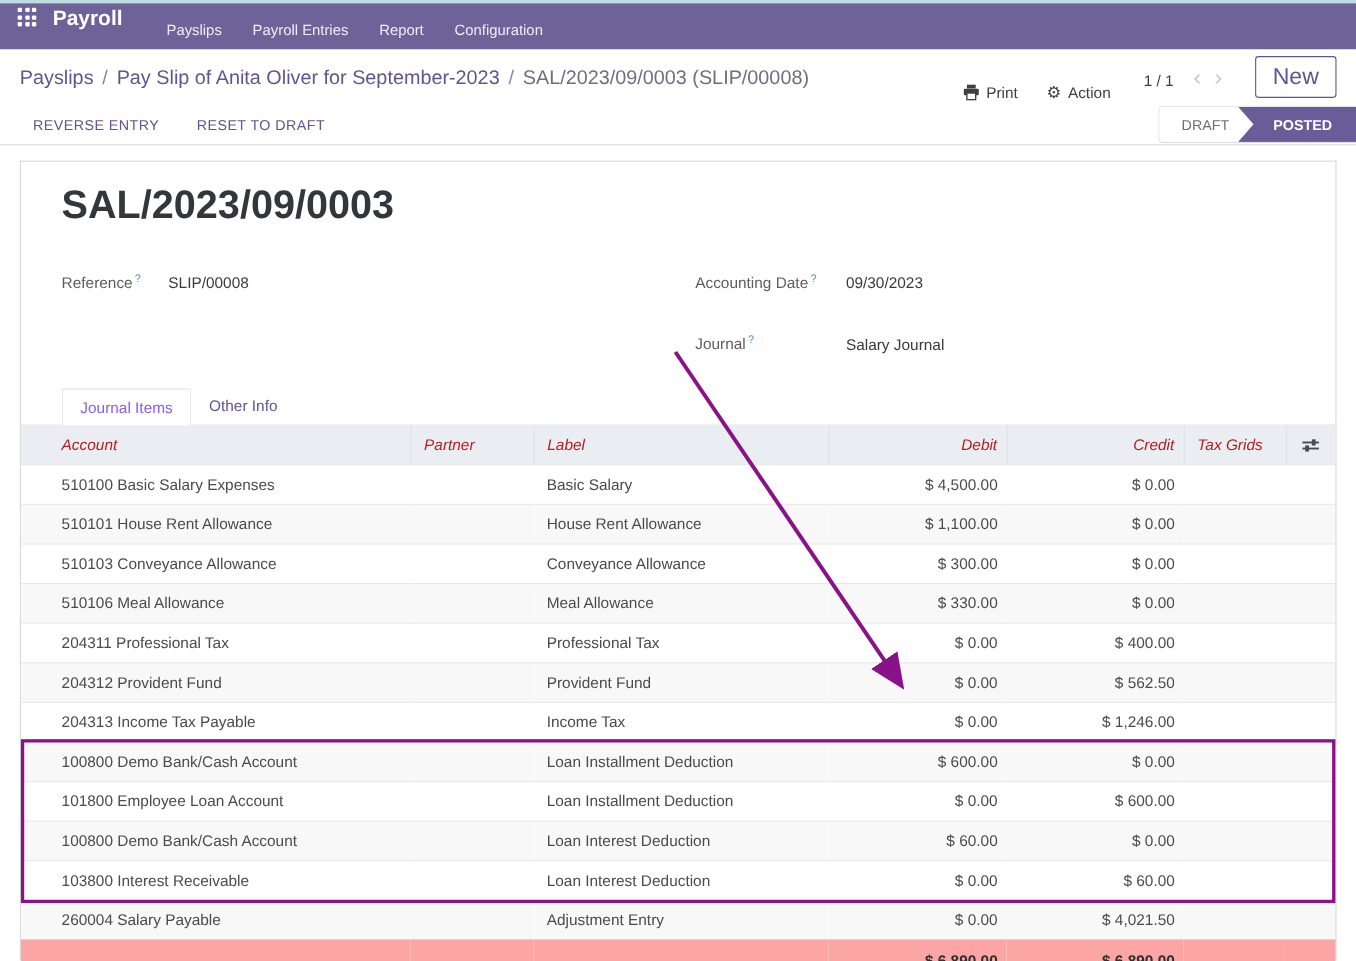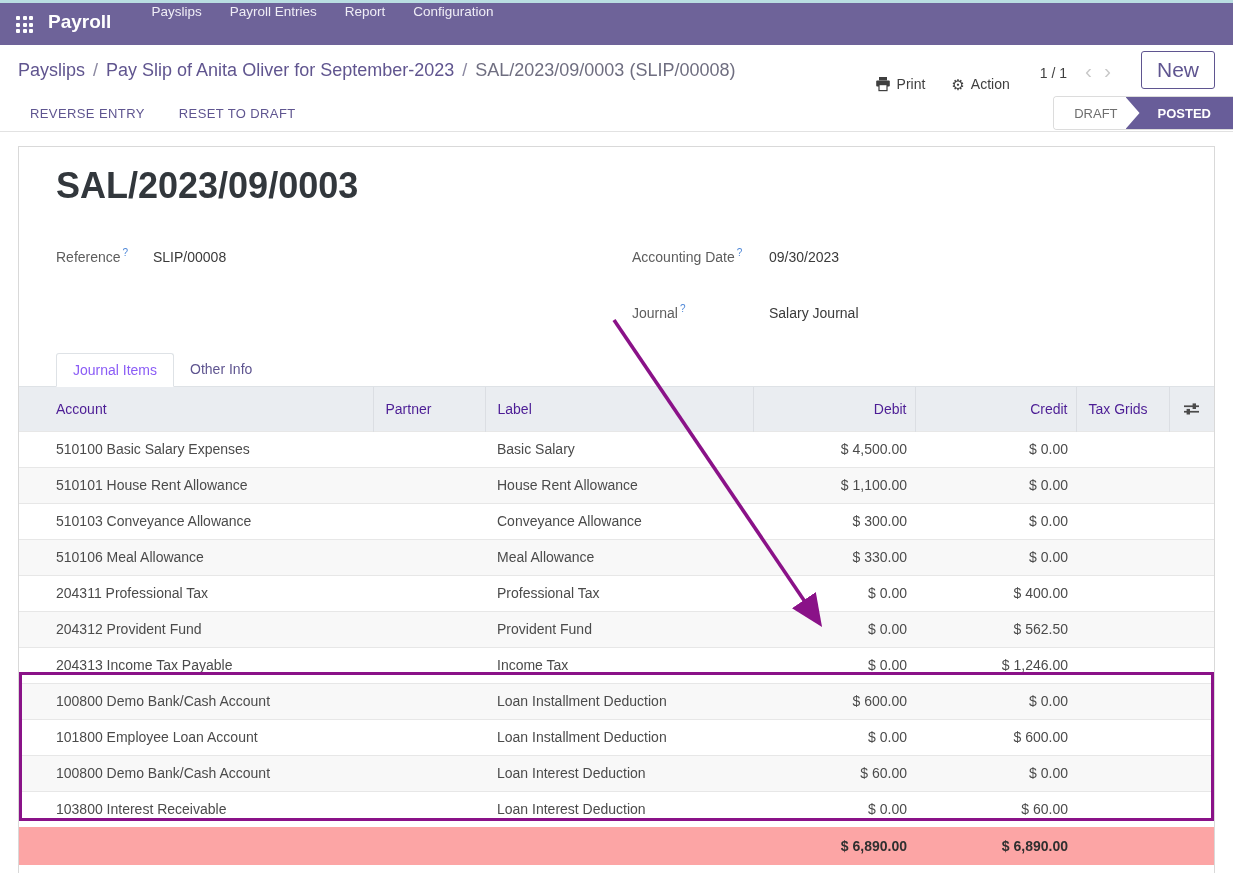--- a/index.html
+++ b/index.html
@@ -4,21 +4,21 @@
 <style>
   * { box-sizing: border-box; margin: 0; padding: 0; }
   html,body { width:1233px; height:874px; }
   body {
     font-family: "Liberation Sans", sans-serif;
     background:#ffffff; color:#4b4b4b; position:relative; overflow:hidden;
   }
 
   
   .top-strip { height:3px; background:#b9dde1; }
-  .navbar { height:42px; background:#6e6399; display:flex; align-items:flex-end; padding:12px 16px; }
+  .navbar { height:42px; background:#6e6399; display:flex; align-items:flex-start; padding:4px 16px; }
   .apps-icon { width:17px; height:17px; display:grid; grid-template-columns:repeat(3,4px); grid-template-rows:repeat(3,4px); gap:2.5px; margin-right:15px; cursor:pointer; }
   .apps-icon i { background:#ffffff; border-radius:1px; display:block; }
   .brand { color:#ffffff; font-size:19px; font-weight:600; margin-right:26px; cursor:pointer; }
   .nav-menu { display:flex; list-style:none; height:42px; }
   .nav-menu li { color:#efedf6; font-size:13.5px; padding:0 14px; line-height:42px; cursor:pointer; }
 
   
   .control-panel { height:50px; display:flex; align-items:center; padding:0 18px; background:#fff; }
   .breadcrumb { font-size:18px; display:flex; align-items:center; white-space:nowrap; }
   .bc-link { color:#60558f; cursor:pointer; }
@@ -58,21 +58,21 @@
   .tab.active { background:#fff; border:1px solid #dee2e6; border-bottom:1px solid #fff; margin-bottom:-1px; color:#8b5cf6; }
   .tab.inactive { color:#5f5590; }
 
   
   .table-wrap { position:relative; }
   table.jtable { width:100%; border-collapse:collapse; table-layout:fixed; font-size:14px; }
   .jtable col.c-account { width:354px; } .jtable col.c-partner { width:112px; }
   .jtable col.c-label { width:268px; } .jtable col.c-debit { width:162px; }
   .jtable col.c-credit { width:161px; } .jtable col.c-tax { width:93px; }
   .jtable col.c-icon { width:45px; }
-  .jtable thead th { background:#eaedf1; height:44px; text-align:left; padding:0 12px; font-weight:400; color:#4c1d95; border-left:1px solid #dbdee3; cursor:pointer; }
+  .jtable thead th { background:#eaedf1; height:35px; text-align:left; padding:0 12px; font-weight:400; color:#b91c1c; border-left:1px solid #dbdee3; cursor:pointer;font-style:italic; }
   .jtable thead th:first-child { border-left:none; padding-left:37px; }
   .jtable thead th.num { text-align:right; padding-right:8px; }
   .jtable thead th.icon-col { text-align:center; padding:0; }
   .jtable tbody td { height:36px; padding:0 12px; color:#4b4b4b; border-top:1px solid #e7e7e7; overflow:hidden; white-space:nowrap; }
   .jtable tbody td:first-child { padding-left:37px; }
   .jtable tbody td.num { text-align:right; padding-right:8px; }
   .jtable tbody tr { cursor:pointer; }
   .jtable tbody tr:nth-child(even) { background:#f8f8f8; }
   .jtable tfoot td { background:#fca5a5; font-weight:700; height:38px; color:#2f2f2f; padding:0 12px; }
   .jtable tfoot td.num { text-align:right; padding-right:8px; }
@@ -312,20 +312,29 @@
           <tr>
             <td>103800 Interest Receivable</td>
             <td></td>
             <td>Loan Interest Deduction</td>
             <td class="num">$ 0.00</td>
             <td class="num">$ 60.00</td>
             <td></td>
             <td></td>
           </tr>
 
+          <tr>
+            <td>260004 Salary Payable</td>
+            <td></td>
+            <td>Adjustment Entry</td>
+            <td class="num">$ 0.00</td>
+            <td class="num">$ 4,021.50</td>
+            <td></td>
+            <td></td>
+          </tr>
         </tbody>
       <tfoot>
         <tr>
           <td></td>
             <td></td>
             <td></td>
           <td class="num">$ 6,890.00</td>
           <td class="num">$ 6,890.00</td>
           <td></td>
             <td></td>

